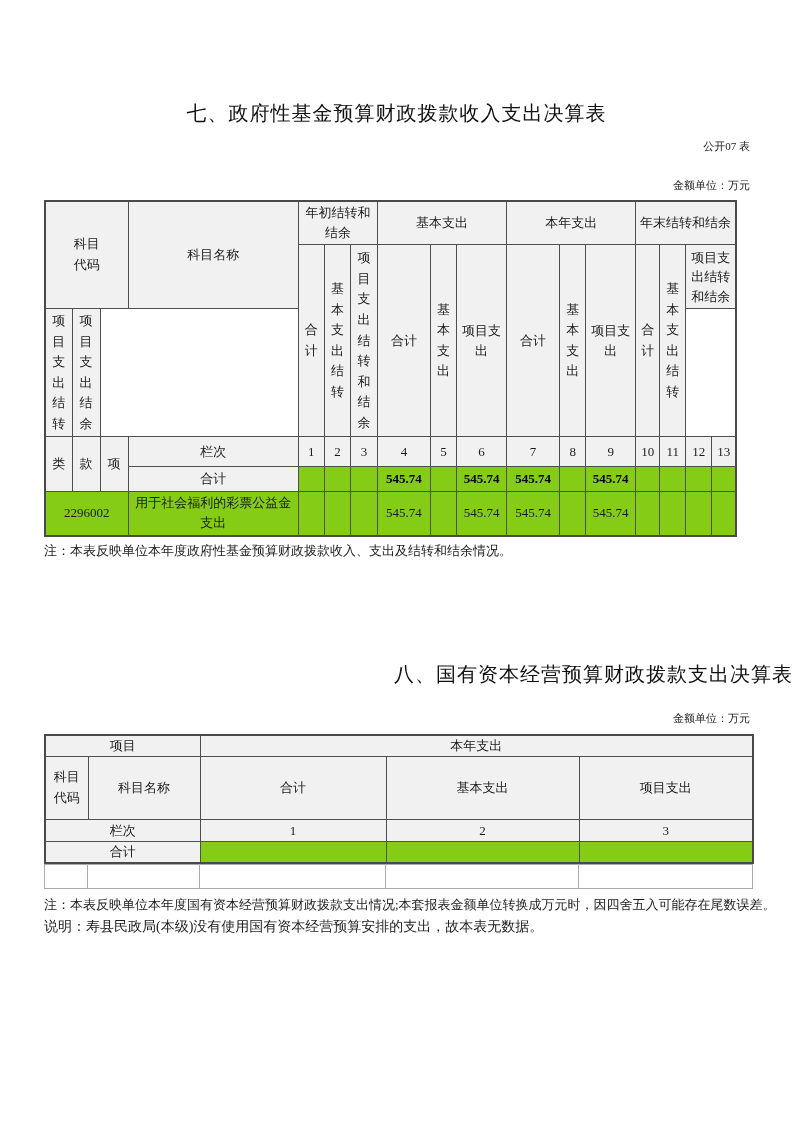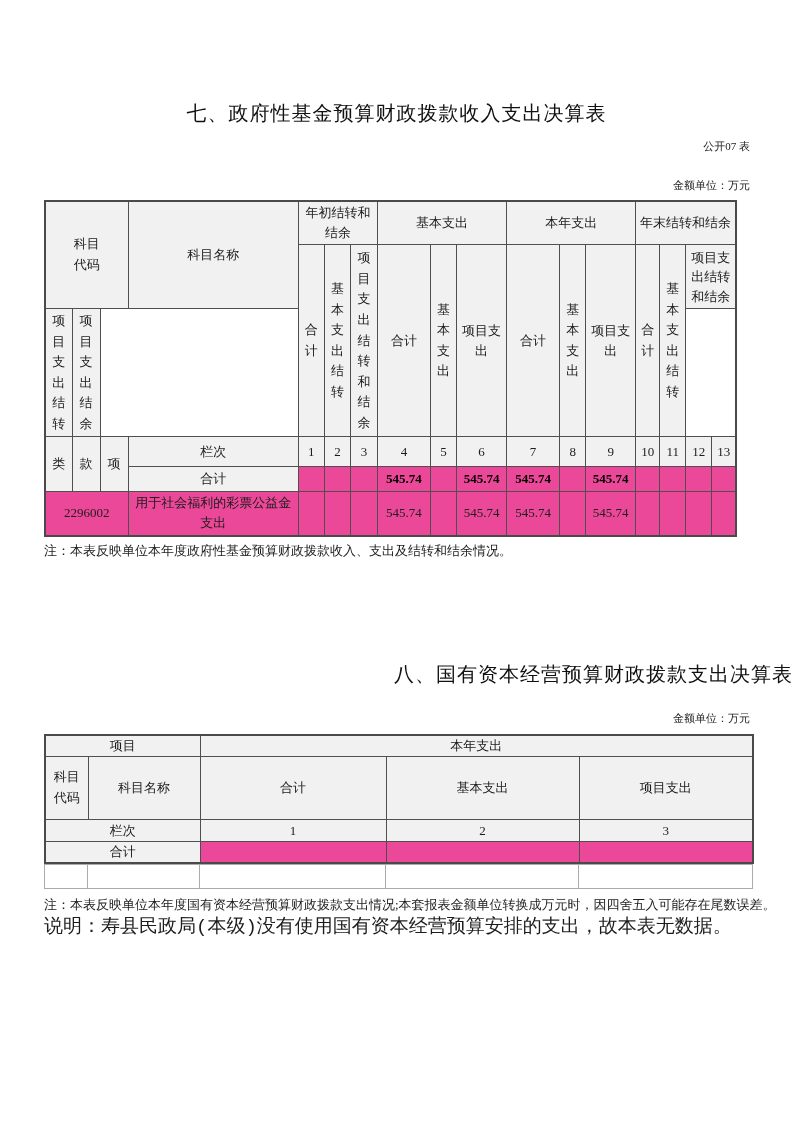--- a/index.html
+++ b/index.html
@@ -32,38 +32,38 @@
   }
   .t1{margin-top:7px;width:693px;}
   .t2{margin-top:8px;width:708px;}
   tr.rA{height:41px;}
   tr.rB1{height:64px;}
   tr.rB2{height:128px;}
   tr.rC{height:30px;}
   tr.rD{height:25px;}
   tr.rE{height:40px;padding-left:38px;}
   td.hd, tr.hdr td{background:#f1f1f1;}
-  td.white{background:#ec4899;}
+  td.white{background:#84cc16;}
   .pre{white-space:pre-line;line-height:1.6;}
   .v{word-break:break-all;line-height:1.58;padding:2px 1px;}
   .wrap{word-break:break-all;line-height:1.5;padding:2px 2px;}
   .grp{line-height:1.55;word-break:break-all;}
   .nums{font-size:12.5px;}
   .val{font-size:12.5px;color:#3a3a3a;}
   tr.rD .val{font-weight:bold;color:#000;}
   .codecell{text-align:left;padding-left:6px;font-size:12.5px;}
   .namecell{text-align:left;padding:3px 6px;line-height:1.55;}
   .lbl{line-height:1.4;}
   .note{
     margin:6px 0 0 44px;font-size:13px;line-height:16px;color:#1c1c1c;
     padding-right:0;
   }
   .title2{margin-top:104px;text-align:right;}
   .note2{margin-top:8px;}
-  .explain{margin:6px 0 12px 44px;font-size:19px;line-height:16px;color:#1c1c1c;font-family:Liberation Mono, monospace;}
+  .explain{margin:6px 0 12px 44px;font-size:14px;line-height:16px;color:#1c1c1c;}
   
   tr.r8a{height:22px;}
   tr.r8b{height:63px;}
   tr.r8c{height:22px;}
   tr.r8d{height:21px;}
   table.t-extra{
     border-collapse:collapse;table-layout:fixed;
     margin-left:44px;width:708px;border:1px solid #ababab;
   }
   table.t-extra td{

